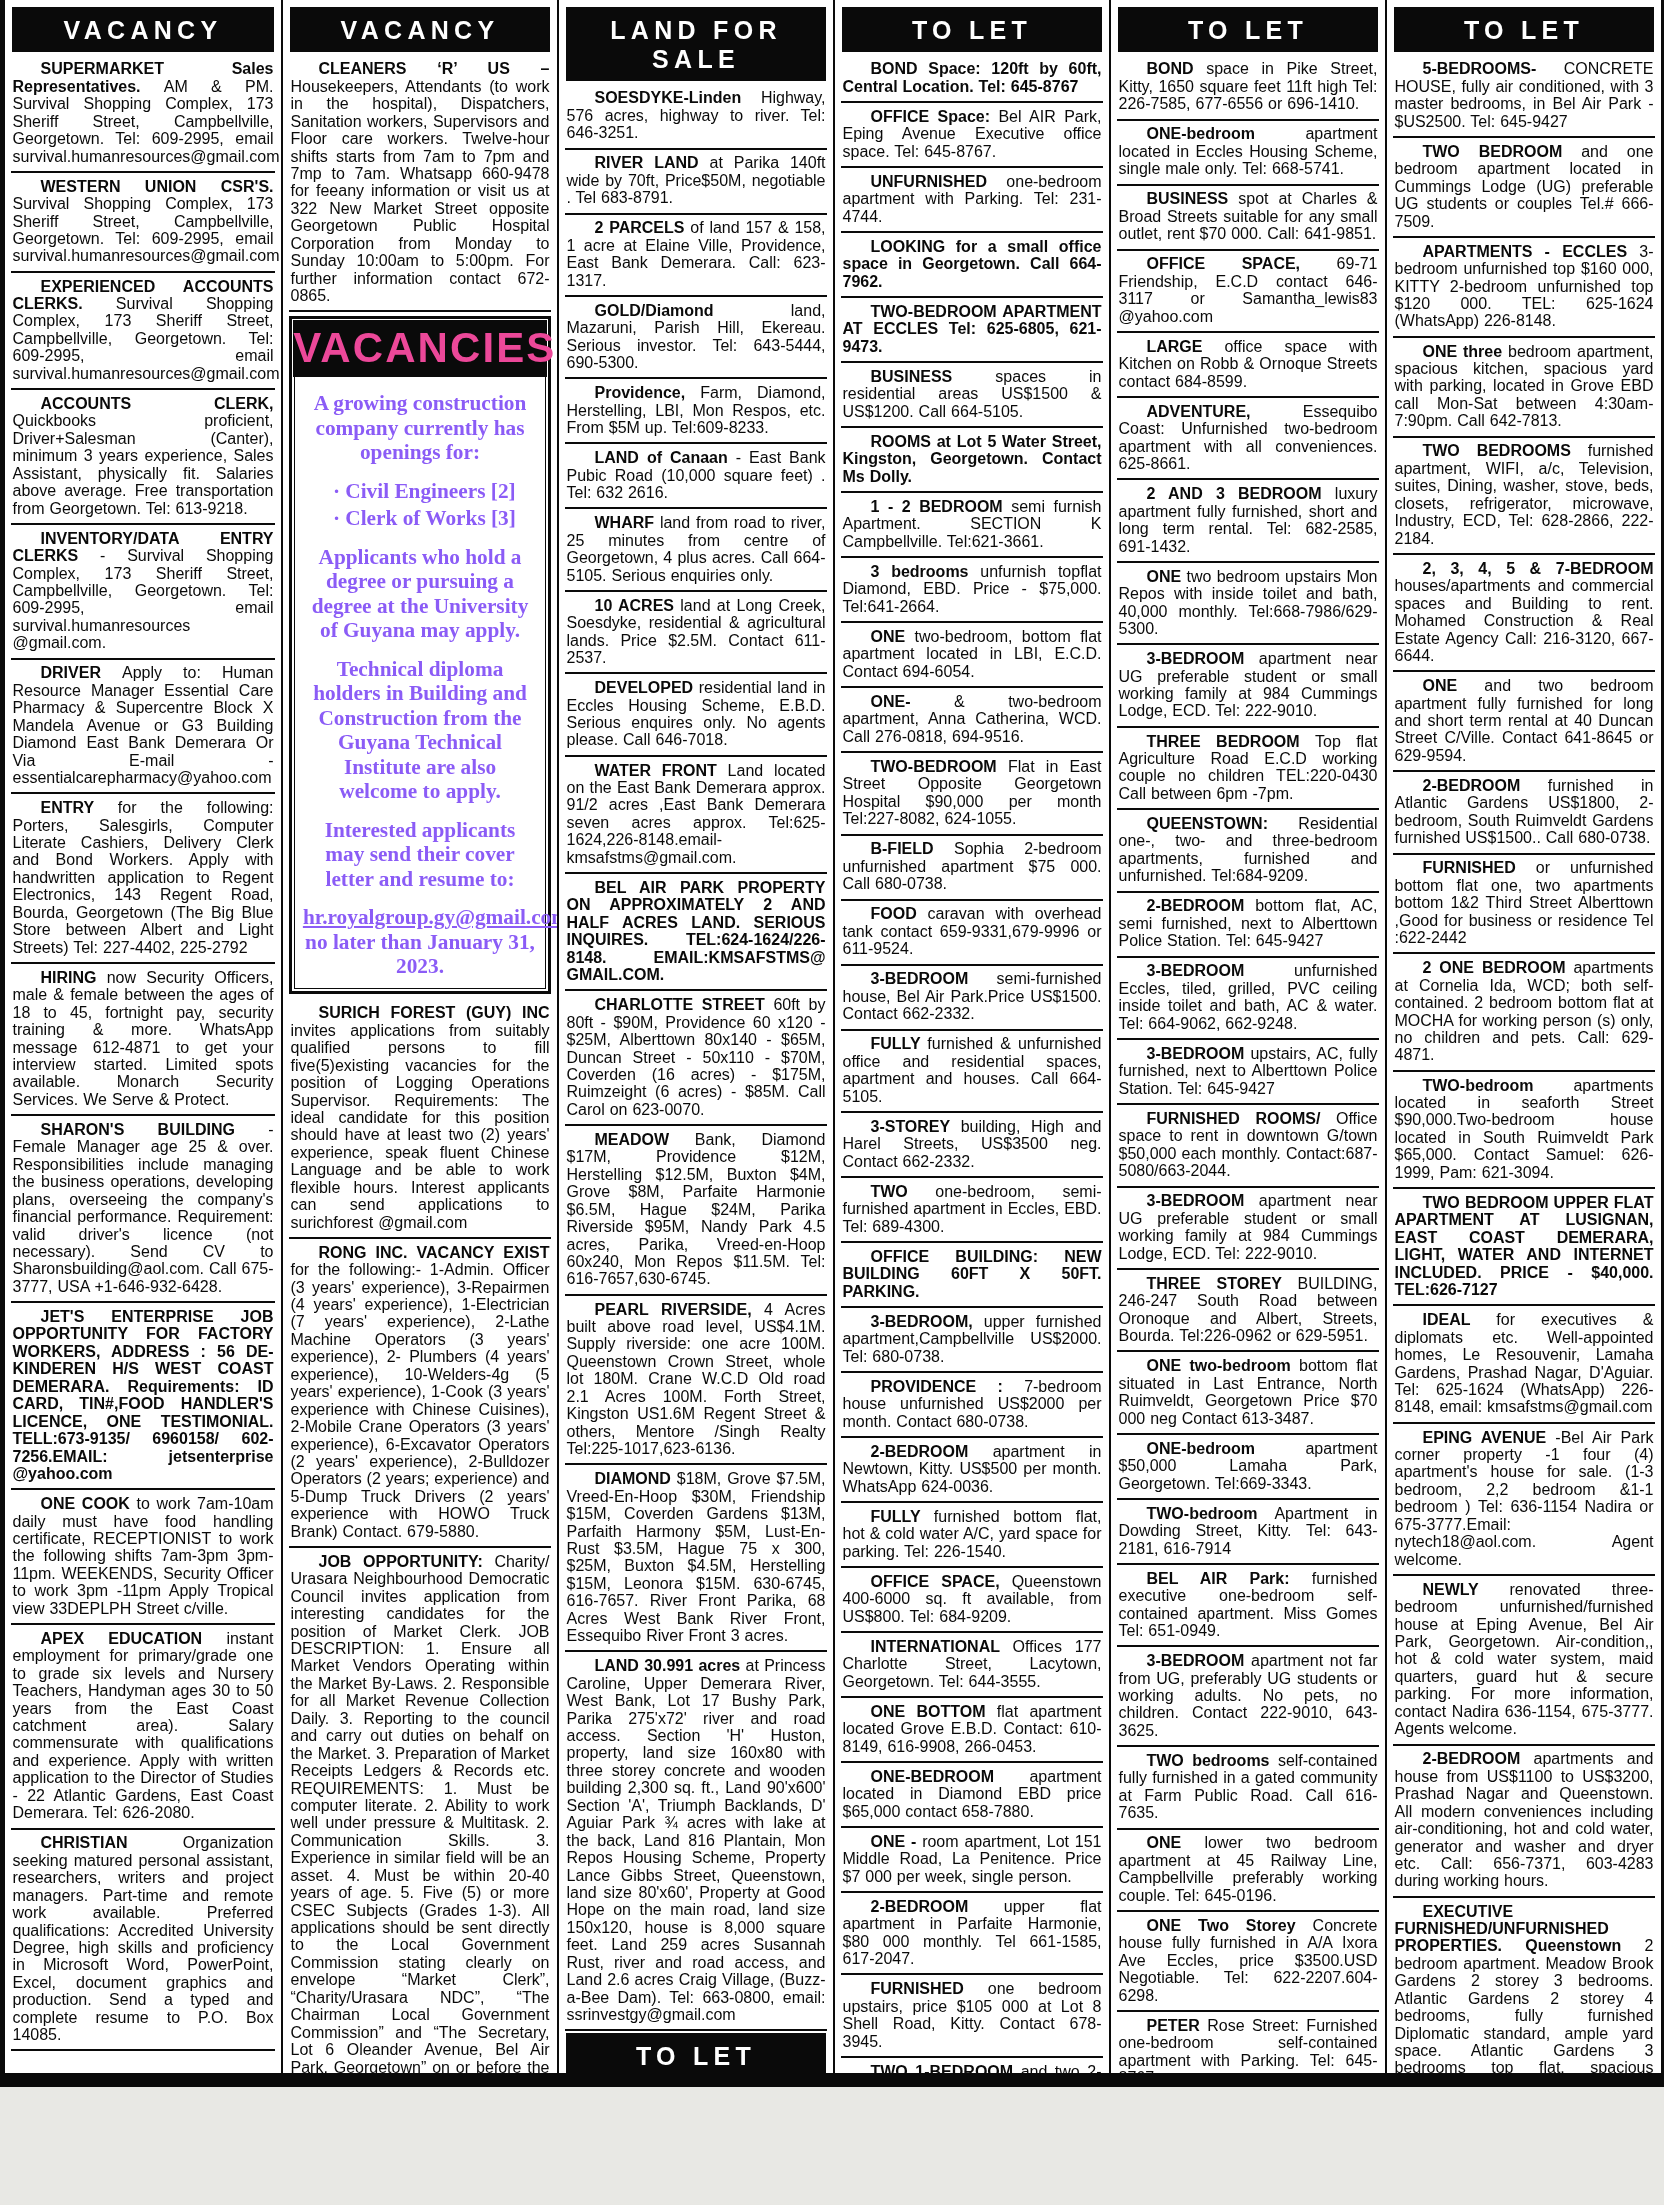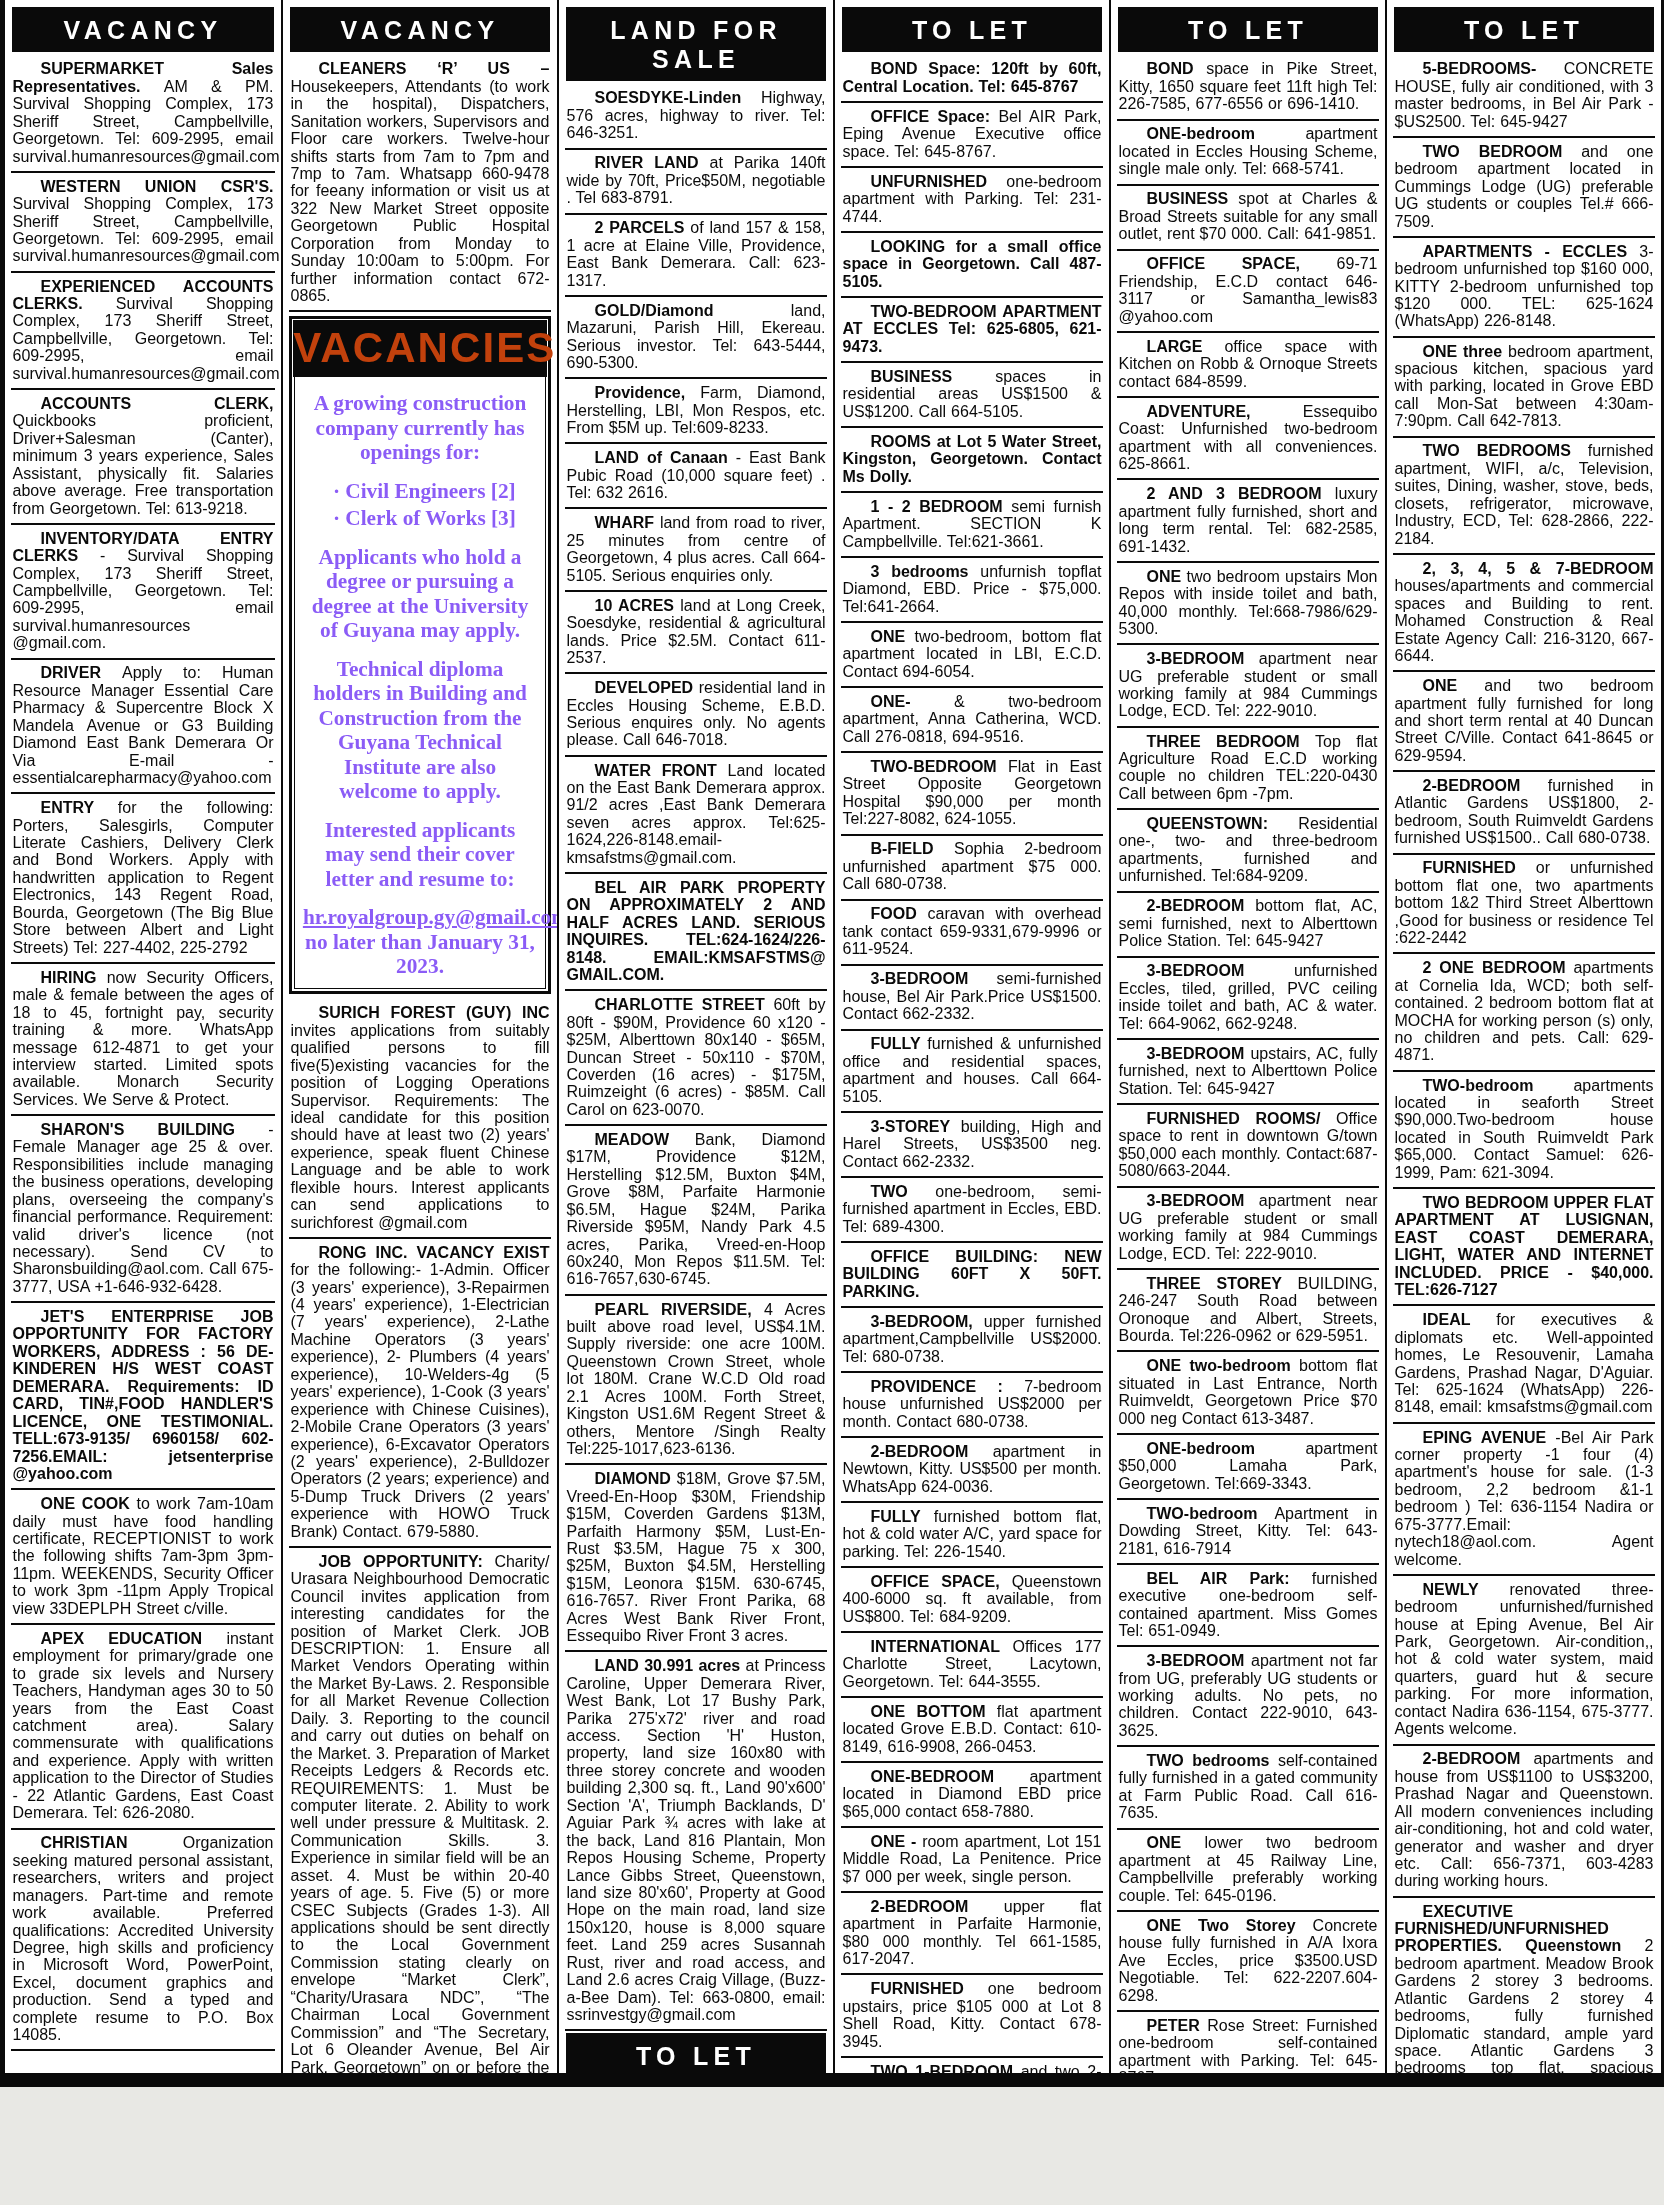--- a/index.html
+++ b/index.html
@@ -55,21 +55,21 @@
   .ad-indent { display: inline-block; width: 28px; }
   
   .box-ad {
     border: 3.2px solid #0a0a0a;
     padding: 2.1px;
     margin: 3.2px 0 5.3px 0;
   }
   .box-ad-inner { border: 1.1px solid #0a0a0a; padding: 0 5.3px 9.6px 5.3px; }
   .box-title {
     background: #0a0a0a;
-    color: #c2410c;
+    color: #ec4899;
     font-weight: bold;
     text-align: left;
     font-size: 42px;
     letter-spacing: 2.1px;
     padding: 4.3px 0 5.3px 0;
     margin: -2.1px -7.5px 7.5px -7.5px;
     font-family: "Liberation Sans", sans-serif;
   }
   .box-para {
     font-family: "Liberation Serif", serif;
@@ -153,21 +153,21 @@
         <p class="ad"><span class="ad-indent"></span><span class="lead">LAND 30.991 acres</span><span class="body-text">at Princess Caroline, Upper Demerara River, West Bank, Lot 17 Bushy Park, Parika 275'x72' river and road access. Section 'H' Huston, property, land size 160x80 with three storey concrete and wooden building 2,300 sq. ft., Land 90'x600' Section 'A', Triumph Backlands, D' Aguiar Park ¾ acres with lake at the back, Land 816 Plantain, Mon Repos Housing Scheme, Property Lance Gibbs Street, Queenstown, land size 80'x60', Property at Good Hope on the main road, land size 150x120, house is 8,000 square feet. Land 259 acres Susannah Rust, river and road access, and Land 2.6 acres Craig Village, (Buzz-a-Bee Dam). Tel: 663-0800, email: ssrinvestgy@gmail.com</span></p>
         <div class="col-header">TO LET</div>
         <p class="ad all-bold"><span class="ad-indent"></span><span class="lead">ROOMS, PRICE NEGOTIABLE. CALL: 231-2820.</span></p>
         <p class="ad"><span class="ad-indent"></span><span class="lead">FURNISHED</span><span class="body-text">apartment with generator and swimming Pool. Tel: 645-8767.</span></p>
       </div>
       <div class="column">
         <div class="col-header">TO LET</div>
         <p class="ad all-bold"><span class="ad-indent"></span><span class="lead">BOND Space: 120ft by 60ft, Central Location. Tel: 645-8767</span></p>
         <p class="ad"><span class="ad-indent"></span><span class="lead">OFFICE Space:</span><span class="body-text">Bel AIR Park, Eping Avenue Executive office space. Tel: 645-8767.</span></p>
         <p class="ad"><span class="ad-indent"></span><span class="lead">UNFURNISHED</span><span class="body-text">one-bedroom apartment with Parking. Tel: 231-4744.</span></p>
-        <p class="ad all-bold"><span class="ad-indent"></span><span class="lead">LOOKING for a small office space in Georgetown. Call 487-5105.</span></p>
+        <p class="ad all-bold"><span class="ad-indent"></span><span class="lead">LOOKING for a small office space in Georgetown. Call 664-7962.</span></p>
         <p class="ad all-bold"><span class="ad-indent"></span><span class="lead">TWO-BEDROOM APARTMENT AT ECCLES  Tel: 625-6805, 621-9473.</span></p>
         <p class="ad"><span class="ad-indent"></span><span class="lead">BUSINESS</span><span class="body-text">spaces in residential areas US$1500 &amp; US$1200. Call 664-5105.</span></p>
         <p class="ad all-bold"><span class="ad-indent"></span><span class="lead">ROOMS at Lot 5 Water Street, Kingston, Georgetown. Contact Ms Dolly.</span></p>
         <p class="ad"><span class="ad-indent"></span><span class="lead">1 - 2 BEDROOM</span><span class="body-text">semi furnish Apartment. SECTION K Campbellville. Tel:621-3661.</span></p>
         <p class="ad"><span class="ad-indent"></span><span class="lead">3 bedrooms</span><span class="body-text">unfurnish topflat Diamond, EBD. Price - $75,000. Tel:641-2664.</span></p>
         <p class="ad"><span class="ad-indent"></span><span class="lead">ONE</span><span class="body-text">two-bedroom, bottom flat apartment located in LBI, E.C.D. Contact 694-6054.</span></p>
         <p class="ad"><span class="ad-indent"></span><span class="lead">ONE-</span><span class="body-text">&amp; two-bedroom apartment, Anna Catherina, WCD. Call 276-0818, 694-9516.</span></p>
         <p class="ad"><span class="ad-indent"></span><span class="lead">TWO-BEDROOM</span><span class="body-text">Flat in East Street Opposite Georgetown Hospital $90,000 per month Tel:227-8082, 624-1055.</span></p>
         <p class="ad"><span class="ad-indent"></span><span class="lead">B-FIELD</span><span class="body-text">Sophia 2-bedroom unfurnished apartment $75 000. Call 680-0738.</span></p>
         <p class="ad"><span class="ad-indent"></span><span class="lead">FOOD</span><span class="body-text">caravan with overhead tank contact 659-9331,679-9996 or 611-9524.</span></p>

